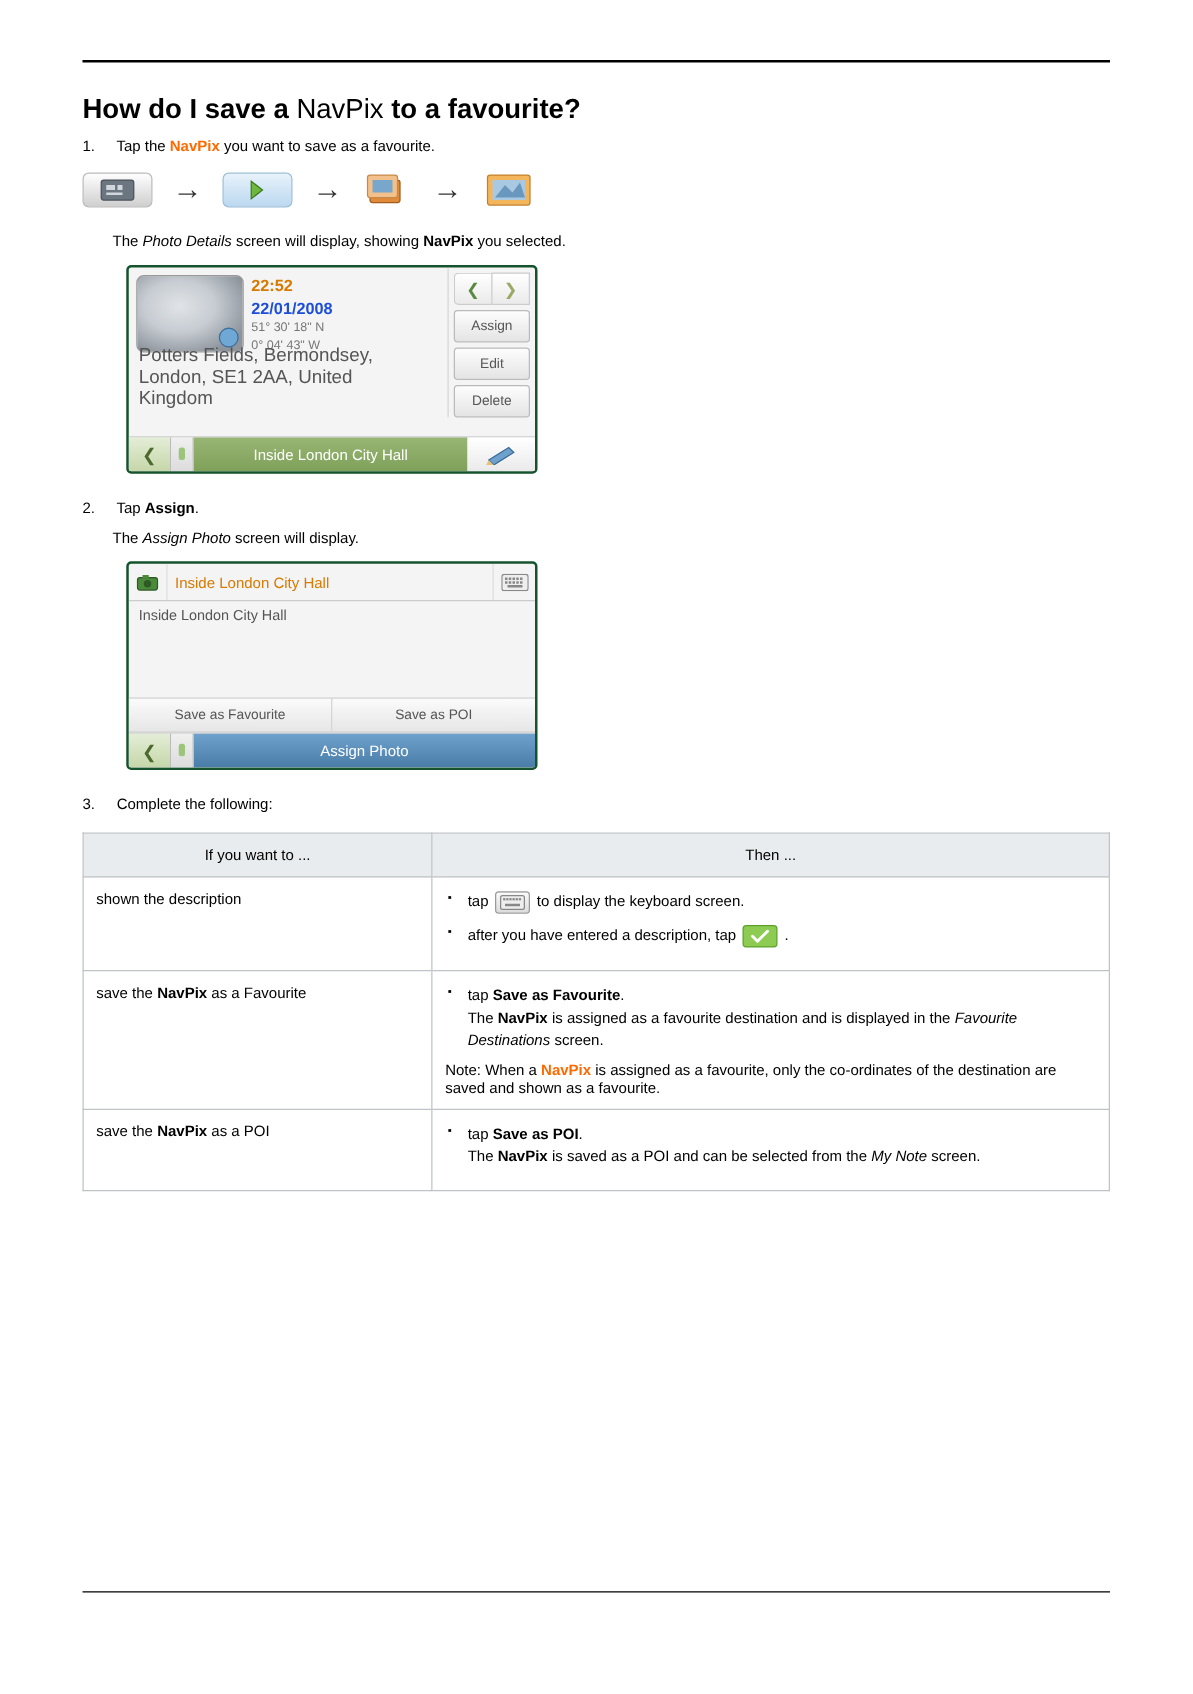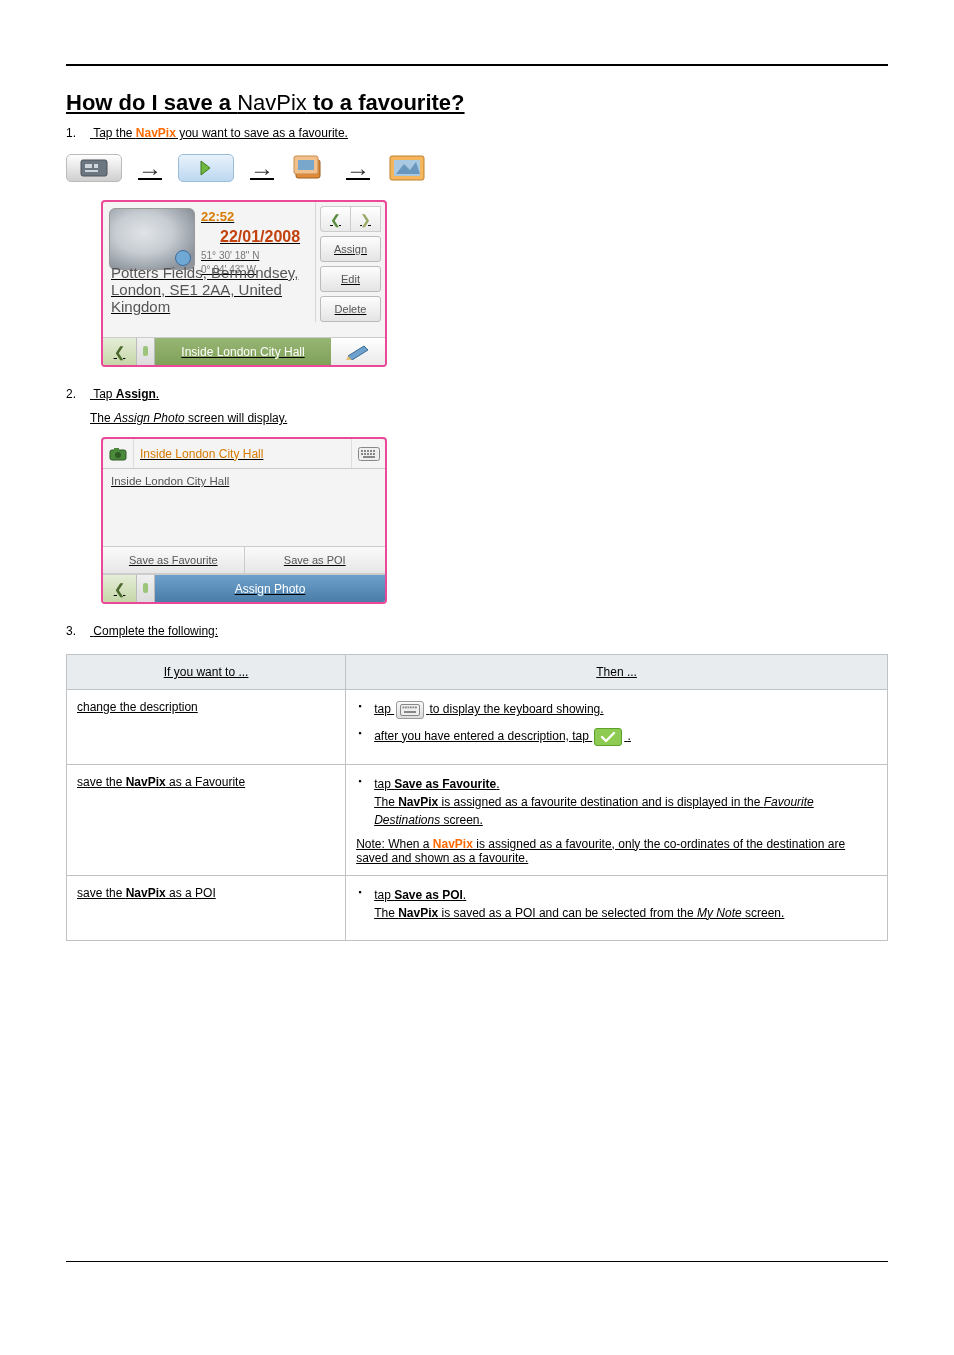--- a/index.html
+++ b/index.html
@@ -1,45 +1,45 @@
 <!DOCTYPE html>
 <html><head>
 <meta charset="utf-8">
 <style>
   * { box-sizing: border-box; margin: 0; padding: 0; }
   html, body { width: 954px; background: #fff; font-family: Verdana, Arial, sans-serif; color: #000; }
-  .page { padding: 52px 66px 40px 66px; text-decoration: underline; }
+  .page { padding: 36px 66px 40px 66px; }
   .hr-top { border: none; border-top: 2px solid #000; margin: 12px 0 24px 0; }
   .hr-bottom { border: none; border-top: 1.5px solid #000; margin-top: 320px; margin-bottom: 8px; }
   h1 { font-size: 22px; font-weight: 700; margin-bottom: 8px; }
   h1 .nav { font-weight: 400; font-family: "Trebuchet MS", Verdana, sans-serif; }
   .body-text { font-size: 12px; line-height: 1.5; margin: 6px 0; }
   .orange-nav { color: #ff6a00; font-weight: 600; font-family: "Trebuchet MS", Verdana, sans-serif; }
   .bold-nav { font-weight: 700; font-family: "Trebuchet MS", Verdana, sans-serif; }
   .bold { font-weight: 700; }
   .step { font-size: 12px; line-height: 1.5; margin: 6px 0 6px 0; }
   .step .num { display:inline-block; width: 24px; }
   .sub { margin-left: 24px; }
 
   
   .crumbs { display:flex; align-items:center; gap: 16px; margin: 8px 0 14px 0; }
   .crumb-box { width: 56px; height: 28px; border-radius: 5px; display:flex; align-items:center; justify-content:center; }
   .grad-grey { background: linear-gradient(#fefefe 0%, #e9e9e9 45%, #cfcfcf 100%); border:1px solid #bbb; }
   .grad-blue-light { background: linear-gradient(#e8f2fb, #bcd8f0); border:1px solid #9bbed8; }
   .arrow-big { font-size: 24px; font-weight:700; color:#333; }
 
   
-  .shot { width: 286px; border: 2px solid #ec4899; border-radius: 4px; overflow:hidden; background:#f4f4f4; font-family: "Segoe UI", Tahoma, sans-serif; color:#444; margin: 10px 0 18px 35px; }
+  .shot { width: 329px; border: 2px solid #14532d; border-radius: 4px; overflow:hidden; background:#f4f4f4; font-family: "Segoe UI", Tahoma, sans-serif; color:#444; margin: 10px 0 18px 35px; }
   .shot1-top { display:flex; }
   .shot1-left { flex:1; padding:6px; display:flex; gap:6px; }
   .thumb { width: 86px; height: 62px; border-radius: 6px; background: radial-gradient(ellipse at 40% 40%, #e0e4e8 0%, #c7ccd2 40%, #8d949c 80%); border:1px solid #999; position:relative; }
   .thumb::after{ content:""; position:absolute; right:3px; bottom:3px; width:14px; height:14px; border-radius:50%; background:#6fa8d4; border:1px solid #3c6e9a; }
   .meta { font-size: 11px; line-height: 1.4; }
   .meta .time { color:#d77a00; font-weight:600; font-size:13px; }
-  .meta .date { color:#c2410c; font-weight:600; font-size:16px;margin-left:19px; }
+  .meta .date { color:#1d4ed8; font-weight:600; font-size:13px; }
   .meta .coord { color:#777; font-size:10px; }
   .shot1-right { width:70px; border-left:1px solid #d6d6d6; display:flex; flex-direction:column; }
   .nav-arrows { display:flex; height:26px; }
   .nav-arrows div { flex:1; display:flex; align-items:center; justify-content:center; font-size:13px; color:#5a8a3e; border:1px solid #ccc; background:linear-gradient(#fff,#eaeaea); }
   .nav-arrows div:first-child { border-right:none; border-top-left-radius:4px; border-bottom-left-radius:4px;}
   .nav-arrows div:last-child { color:#9a6; }
   .sbtn { height:26px; margin:4px 4px 0 4px; font-size:11px; color:#555; border:1px solid #bbb; border-radius:3px; background:linear-gradient(#fdfdfd,#e4e4e4); display:flex; align-items:center; justify-content:center; }
   .addr { padding: 4px 8px 8px 8px; font-size: 15px; color:#555; border-top:1px solid #e0e0e0; }
   .shot-bottom-bar { display:flex; height:28px; border-top:1px solid #ccc; }
   .bb-back { width:34px; background:linear-gradient(#e4edd7,#c6d7a9); color:#4c6a2e; display:flex; align-items:center; justify-content:center; font-size:14px; border-right:1px solid #bbb; }
@@ -110,20 +110,23 @@
     <span class="arrow-big">→</span>
     <div style="width:46px;height:36px;display:flex;align-items:center;justify-content:center;">
       <svg width="46" height="36">
           <rect x="4" y="6" width="34" height="24" rx="2" fill="#f4b65c" stroke="#c2802c"></rect>
           <rect x="8" y="10" width="26" height="16" fill="#a9c9e3"></rect>
           <polygon points="10,24 18,14 24,20 30,12 34,24" fill="#6a97bd"></polygon>
         </svg>
     </div>
   </div>
 
+  <p class="body-text sub">
+    <span>The </span><em class="italic" style="font-style:italic;">Photo Details</em><span> screen will display, showing </span><span class="bold-nav">NavPix</span><span> you selected.</span>
+  </p>
 
   <div class="shot">
     <div class="shot1-top">
       <div class="shot1-left">
         <div style="flex:1; display:flex; gap:6px;">
           <div class="thumb"></div>
           <div class="meta">
             <div class="time">22:52</div>
             <div class="date">22/01/2008</div>
             <div class="coord">51° 30' 18" N</div>
@@ -214,40 +217,40 @@
   <table class="opts">
     <thead>
       <tr>
         <th>If you want to ...</th>
         <th>Then ...</th>
       </tr>
     </thead>
     <tbody>
 
       <tr>
-        <td>change the description</td>
+        <td>shown the description</td>
         <td>
           <ul>
             <li>
               <span>tap </span>
               <span class="inline-icon">
                 <svg width="20" height="12">
                     <rect x="0.5" y="0.5" width="19" height="11" rx="1.5" fill="#eee" stroke="#888"></rect>
                     <g fill="#888">
                       <rect x="2.5" y="2.5" width="1.8" height="1.8"></rect>
                       <rect x="5" y="2.5" width="1.8" height="1.8"></rect>
                       <rect x="7.5" y="2.5" width="1.8" height="1.8"></rect>
                       <rect x="10" y="2.5" width="1.8" height="1.8"></rect>
                       <rect x="12.5" y="2.5" width="1.8" height="1.8"></rect>
                       <rect x="15" y="2.5" width="1.8" height="1.8"></rect>
                       <rect x="4" y="7" width="12" height="2"></rect>
                     </g>
                   </svg>
               </span>
-              <span> to display the keyboard showing.</span>
+              <span> to display the keyboard screen.</span>
             </li>
             <li>
               <span>after you have entered a description, tap </span>
               <span class="inline-icon green">
                 <svg width="16" height="12">
                     <path d="M2 6 L6 10 L14 2" stroke="#fff" stroke-width="2.4" fill="none" stroke-linecap="round" stroke-linejoin="round"></path>
                   </svg>
               </span>
               <span>.</span>
             </li>

